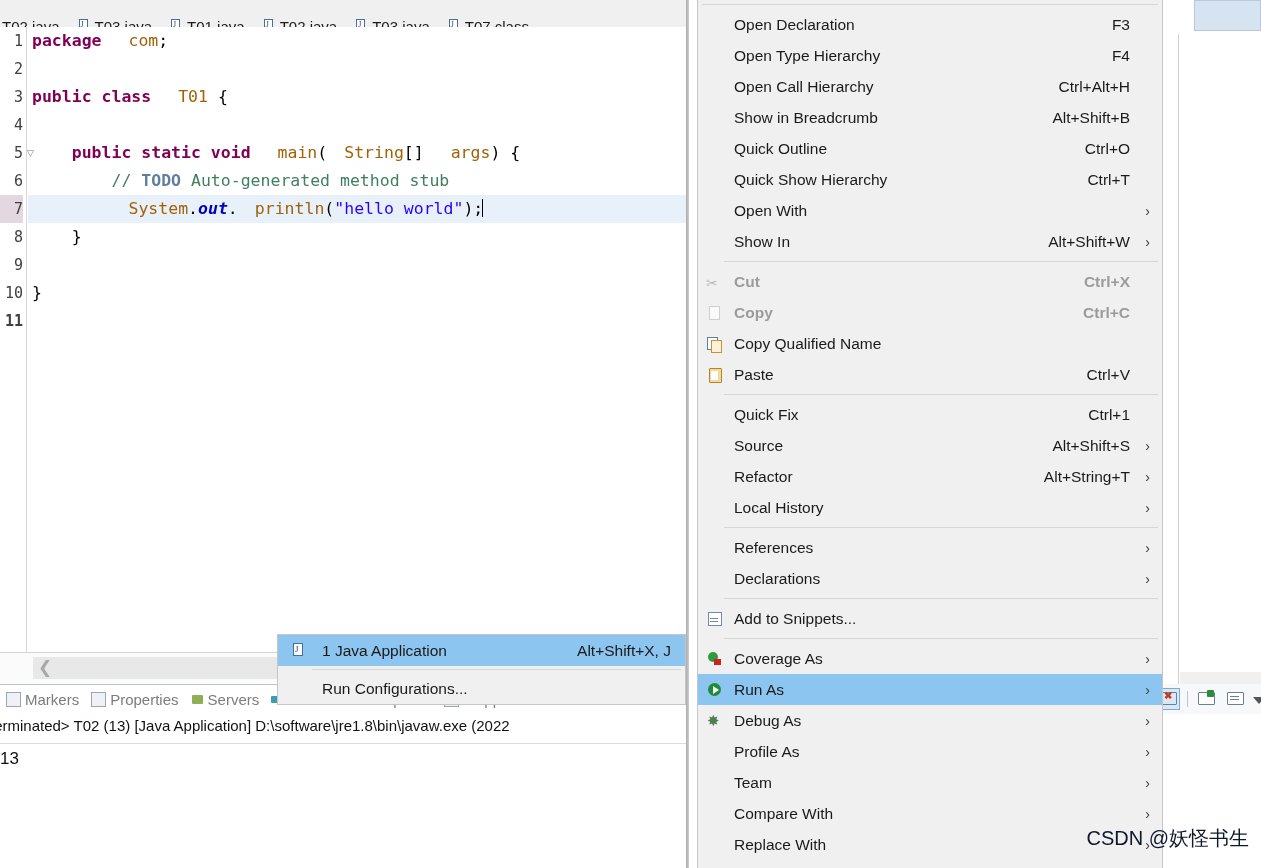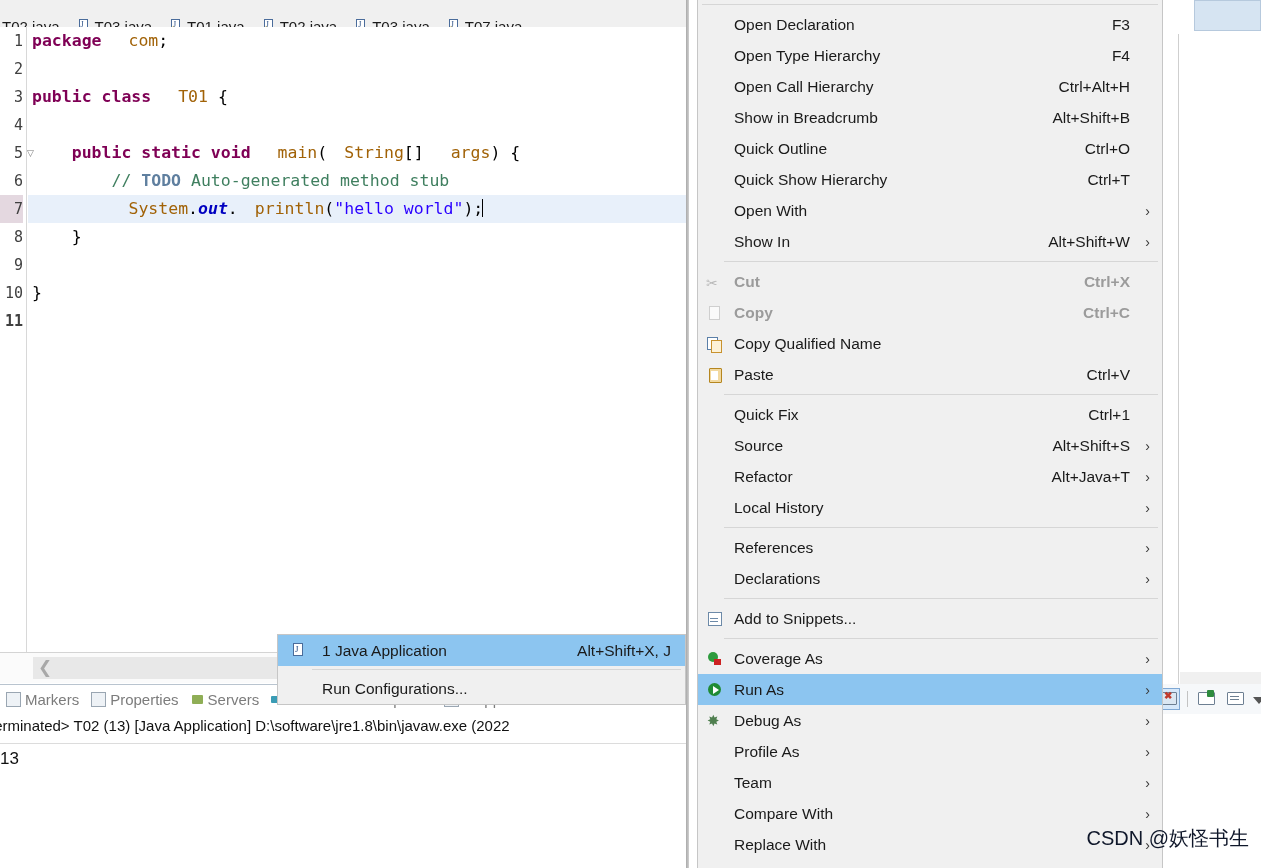--- a/index.html
+++ b/index.html
@@ -574,21 +574,21 @@
           </span>
           <span>T03.java</span>
         </div>
         <div class="tab">
           <span class="tab-icon">
             <span class="doc"></span>
             <span class="jglyph">J</span>
             <span class="warn"></span>
             <span class="warn-ex">!</span>
           </span>
-          <span>T07.java</span>
+          <span>T07.class</span>
         </div>
       </div>
 
     <div class="code-area">
       <div class="gutter" id="gutter">
           <div class="gutter-num" style="top: 0px;">1</div>
           <div class="gutter-num" style="top: 28px;">2</div>
           <div class="gutter-num" style="top: 56px;">3</div>
           <div class="gutter-num" style="top: 84px;">4</div>
           <div class="gutter-num" style="top: 112px;">5</div>
@@ -764,21 +764,21 @@
         <span class="accel">Ctrl+1</span>
         <span class="arrow hidden">›</span>
       </div>
       <div class="mi">
         <span class="label">Source</span>
         <span class="accel">Alt+Shift+S</span>
         <span class="arrow">›</span>
       </div>
       <div class="mi">
         <span class="label">Refactor</span>
-        <span class="accel">Alt+Java+T</span>
+        <span class="accel">Alt+String+T</span>
         <span class="arrow">›</span>
       </div>
       <div class="mi">
         <span class="label">Local History</span>
         <span class="arrow">›</span>
       </div>
       <div class="menu-sep"></div>
       <div class="mi">
         <span class="label">References</span>
         <span class="arrow">›</span>

